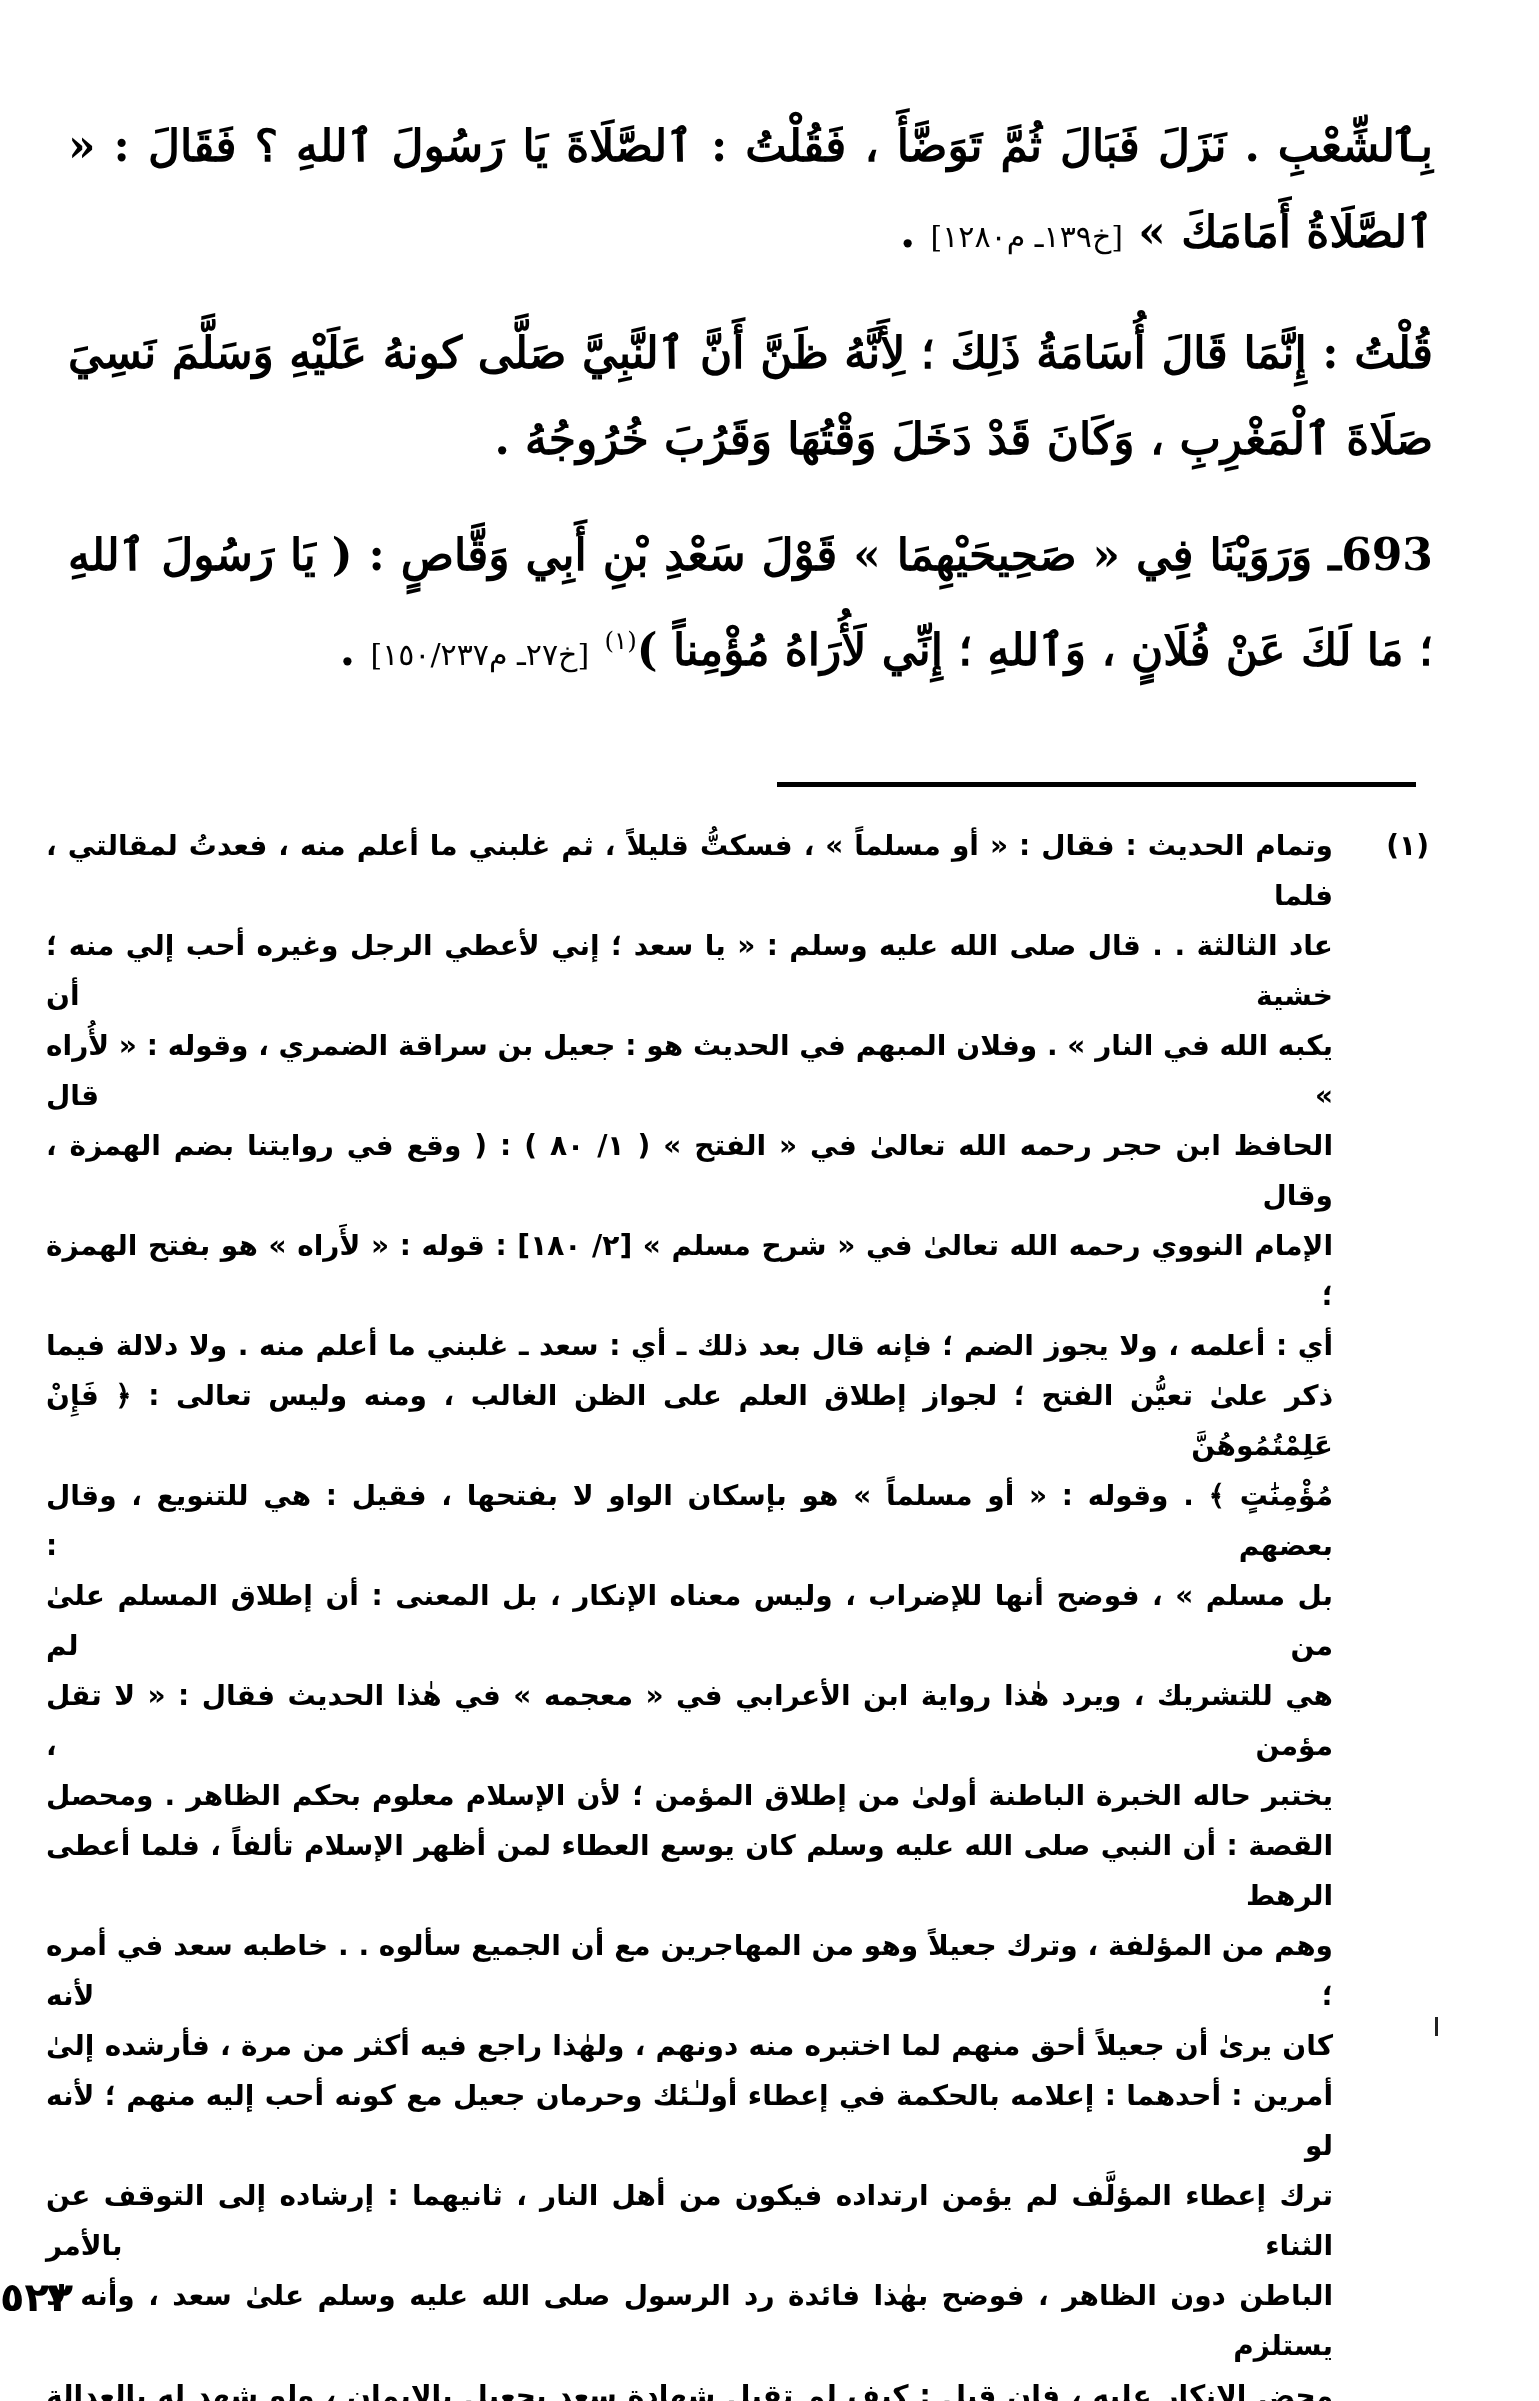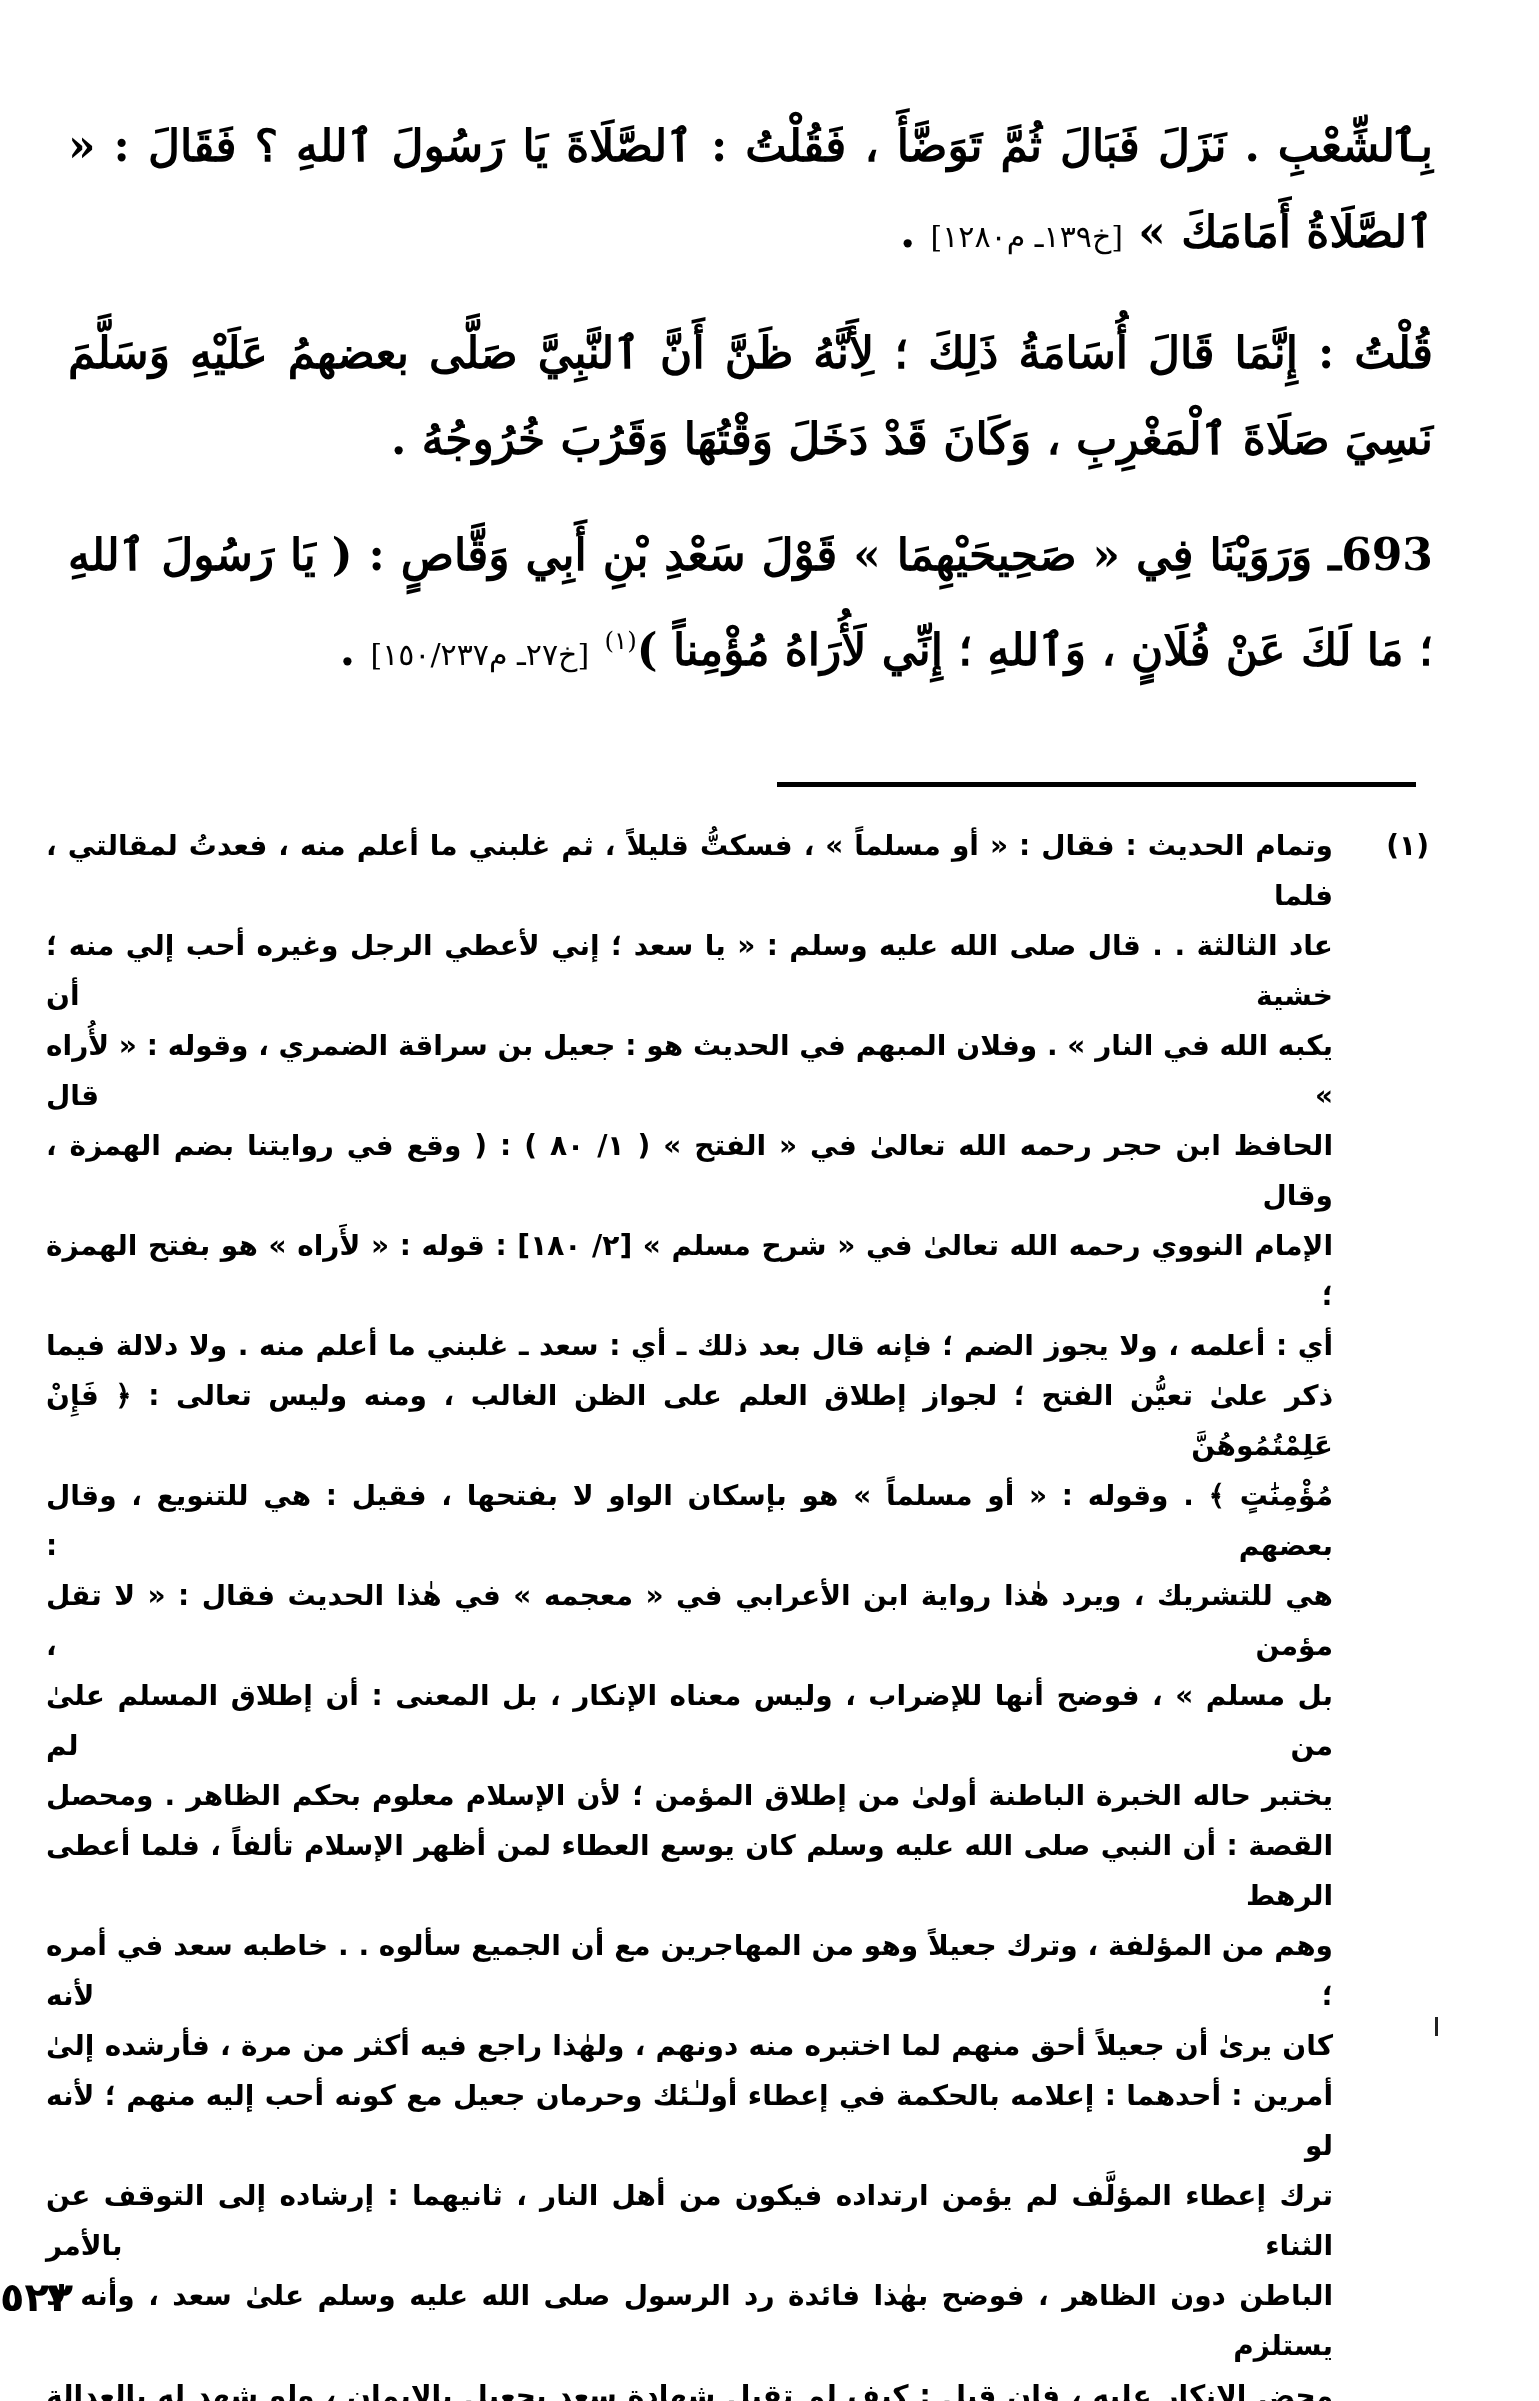--- a/index.html
+++ b/index.html
@@ -45,21 +45,21 @@
 <body>
 
 <div class="page">
 
   <div class="main">
     <p>
       <span>بِٱلشِّعْبِ . نَزَلَ فَبَالَ ثُمَّ تَوَضَّأَ ، فَقُلْتُ : ٱلصَّلَاةَ يَا رَسُولَ ٱللهِ ؟ فَقَالَ : « ٱلصَّلَاةُ أَمَامَكَ »</span>
       <span class="ref">[خ١٣٩ـ م١٢٨٠]</span><span> .</span>
     </p>
     <p>
-      <span>قُلْتُ : إِنَّمَا قَالَ أُسَامَةُ ذَلِكَ ؛ لِأَنَّهُ ظَنَّ أَنَّ ٱلنَّبِيَّ صَلَّى بعضهمُ عَلَيْهِ وَسَلَّمَ نَسِيَ صَلَاةَ ٱلْمَغْرِبِ ، وَكَانَ قَدْ دَخَلَ وَقْتُهَا وَقَرُبَ خُرُوجُهُ .</span>
+      <span>قُلْتُ : إِنَّمَا قَالَ أُسَامَةُ ذَلِكَ ؛ لِأَنَّهُ ظَنَّ أَنَّ ٱلنَّبِيَّ صَلَّى كونهُ عَلَيْهِ وَسَلَّمَ نَسِيَ صَلَاةَ ٱلْمَغْرِبِ ، وَكَانَ قَدْ دَخَلَ وَقْتُهَا وَقَرُبَ خُرُوجُهُ .</span>
     </p>
     <p>
       <span class="num">693</span><span>ـ وَرَوَيْنَا فِي « صَحِيحَيْهِمَا » قَوْلَ سَعْدِ بْنِ أَبِي وَقَّاصٍ : ( يَا رَسُولَ ٱللهِ ؛ مَا لَكَ عَنْ فُلَانٍ ، وَٱللهِ ؛ إِنِّي لَأُرَاهُ مُؤْمِناً )</span><span class="sup">(١)</span>
       <span class="ref">[خ٢٧ـ م١٥٠/٢٣٧]</span><span> .</span>
     </p>
   </div>
 
   <div class="separator"></div>
 
   <div class="footnotes">
@@ -67,22 +67,22 @@
       <div class="fn-marker">(١)</div>
       <div class="fn-body">
         <span class="line">وتمام الحديث : فقال : « أو مسلماً » ، فسكتُّ قليلاً ، ثم غلبني ما أعلم منه ، فعدتُ لمقالتي ، فلما</span>
         <span class="line">عاد الثالثة . . قال صلى الله عليه وسلم : « يا سعد ؛ إني لأعطي الرجل وغيره أحب إلي منه ؛ خشية أن</span>
         <span class="line">يكبه الله في النار » . وفلان المبهم في الحديث هو : جعيل بن سراقة الضمري ، وقوله : « لأُراه » قال</span>
         <span class="line">الحافظ ابن حجر رحمه الله تعالىٰ في « الفتح » ( ١/ ٨٠ ) : ( وقع في روايتنا بضم الهمزة ، وقال</span>
         <span class="line">الإمام النووي رحمه الله تعالىٰ في « شرح مسلم » [٢/ ١٨٠] : قوله : « لأَراه » هو بفتح الهمزة ؛</span>
         <span class="line">أي : أعلمه ، ولا يجوز الضم ؛ فإنه قال بعد ذلك ـ أي : سعد ـ غلبني ما أعلم منه . ولا دلالة فيما</span>
         <span class="line">ذكر علىٰ تعيُّن الفتح ؛ لجواز إطلاق العلم على الظن الغالب ، ومنه وليس تعالى : ﴿ فَإِنْ عَلِمْتُمُوهُنَّ</span>
         <span class="line">مُؤْمِنَٰتٍ ﴾ . وقوله : « أو مسلماً » هو بإسكان الواو لا بفتحها ، فقيل : هي للتنويع ، وقال بعضهم :</span>
+        <span class="line">بل مسلم » ، فوضح أنها للإضراب ، وليس معناه الإنكار ، بل المعنى : أن إطلاق المسلم علىٰ من لم</span>
         <span class="line">هي للتشريك ، ويرد هٰذا رواية ابن الأعرابي في « معجمه » في هٰذا الحديث فقال : « لا تقل مؤمن ،</span>
-        <span class="line">بل مسلم » ، فوضح أنها للإضراب ، وليس معناه الإنكار ، بل المعنى : أن إطلاق المسلم علىٰ من لم</span>
         <span class="line">يختبر حاله الخبرة الباطنة أولىٰ من إطلاق المؤمن ؛ لأن الإسلام معلوم بحكم الظاهر . ومحصل</span>
         <span class="line">القصة : أن النبي صلى الله عليه وسلم كان يوسع العطاء لمن أظهر الإسلام تألفاً ، فلما أعطى الرهط</span>
         <span class="line">وهم من المؤلفة ، وترك جعيلاً وهو من المهاجرين مع أن الجميع سألوه . . خاطبه سعد في أمره ؛ لأنه</span>
         <span class="line">كان يرىٰ أن جعيلاً أحق منهم لما اختبره منه دونهم ، ولهٰذا راجع فيه أكثر من مرة ، فأرشده إلىٰ</span>
         <span class="line">أمرين : أحدهما : إعلامه بالحكمة في إعطاء أولـٰئك وحرمان جعيل مع كونه أحب إليه منهم ؛ لأنه لو</span>
         <span class="line">ترك إعطاء المؤلَّف لم يؤمن ارتداده فيكون من أهل النار ، ثانيهما : إرشاده إلى التوقف عن الثناء بالأمر</span>
         <span class="line">الباطن دون الظاهر ، فوضح بهٰذا فائدة رد الرسول صلى الله عليه وسلم علىٰ سعد ، وأنه لا يستلزم</span>
         <span class="line">محض الإنكار عليه ، فإن قيل : كيف لم تقبل شهادة سعد بجعيل بالإيمان ، ولو شهد له بالعدالة لقُبل</span>
 
       </div>

